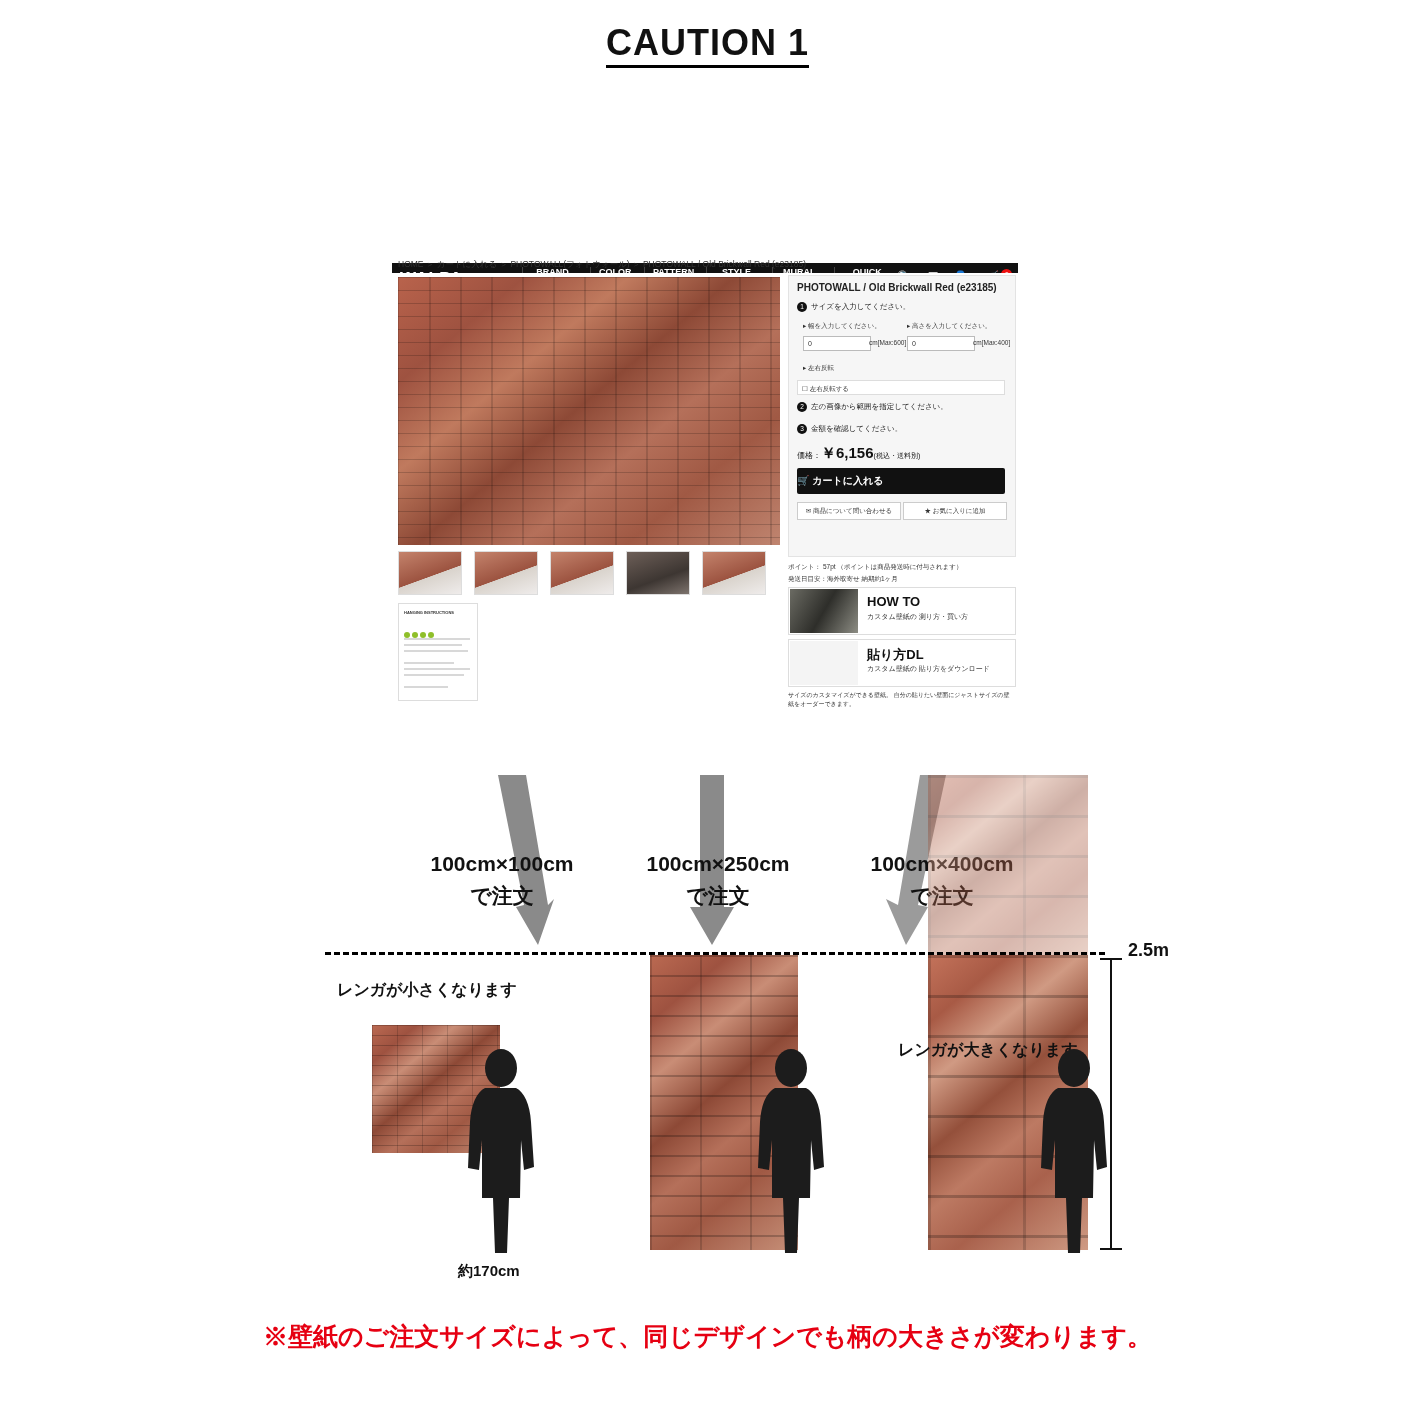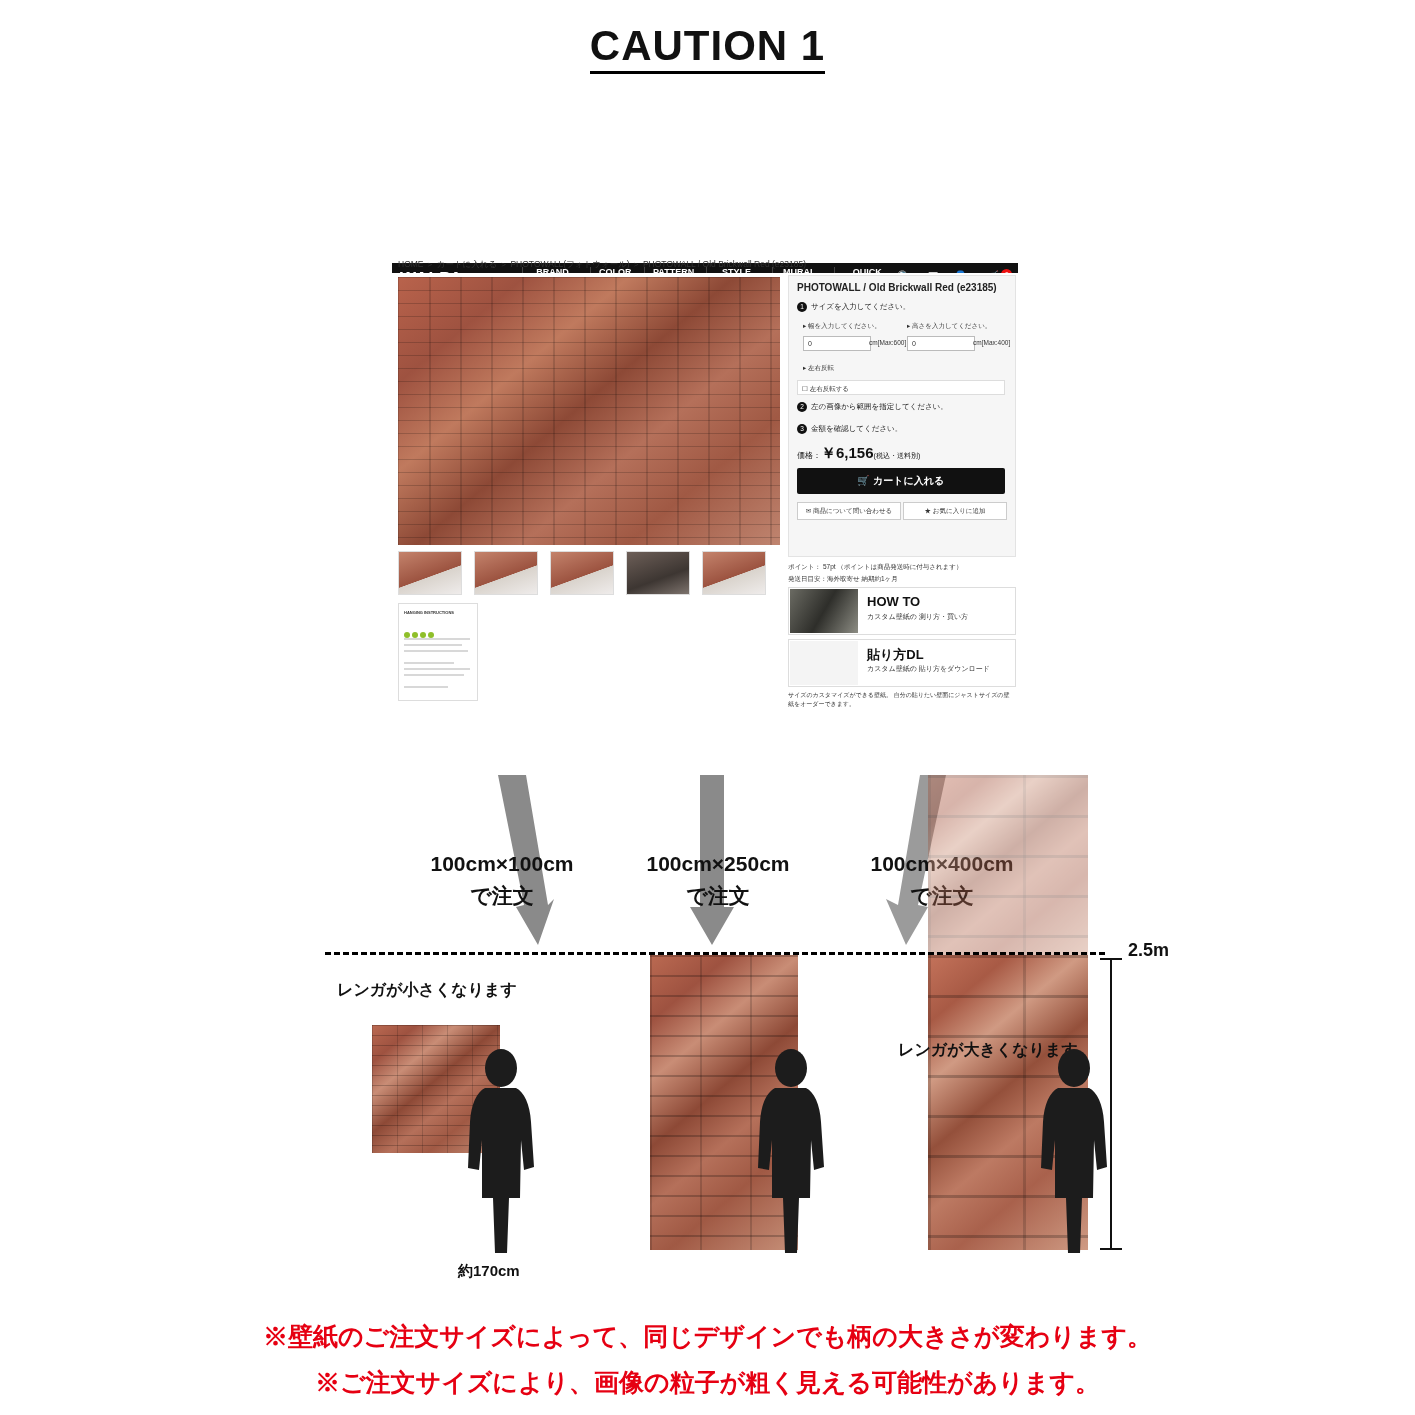--- a/index.html
+++ b/index.html
@@ -9,21 +9,21 @@
     font-family:"Liberation Sans", sans-serif;
     position:relative;
     overflow:hidden;
     color:#111;
   }
   .page{position:relative;width:1415px;height:1415px;}
 
   
   .title{
     position:absolute;top:22px;left:0;width:1415px;
-    text-align:center;font-size:42px;font-weight:bold;
+    text-align:center;font-size:36px;font-weight:bold;
     letter-spacing:1px;
   }
   .title span{border-bottom:3px solid #000;padding-bottom:2px;}
 
   
   .lead{
     position:absolute;top:122px;left:345px;width:900px;
     font-size:22px;line-height:1.75;color:#111;
   }
   .lead .l2{margin-left:26px;display:block;}
@@ -108,21 +108,21 @@
     position:absolute;left:8px;top:104px;width:208px;height:15px;
     background:#fff;border:1px solid #ddd;font-size:6.5px;color:#333;
     line-height:15px;padding-left:4px;box-sizing:border-box;
   }
   .price{position:absolute;left:8px;top:168px;font-size:8px;color:#111;}
   .price b{font-size:15px;color:#111;}
   .price .tax{font-size:7px;}
   .cartbtn{
     position:absolute;left:8px;top:192px;width:208px;height:26px;
     background:#111;color:#fff;font-size:10px;font-weight:bold;
-    text-align:center;line-height:26px;border-radius:2px;
+    line-height:26px;border-radius:2px;
   }
   .subbtn{
     position:absolute;top:226px;height:16px;background:#fff;border:1px solid #ccc;
     font-size:6.5px;color:#333;text-align:center;line-height:16px;
   }
   .pointline{position:absolute;left:396px;top:290px;font-size:6.5px;color:#333;}
   .shipline{position:absolute;left:396px;top:302px;font-size:6.5px;color:#333;}
   .promo{
     position:absolute;left:396px;top:314px;width:226px;height:46px;
     border:1px solid #ddd;background:#fff;
@@ -400,15 +400,14 @@
       <g fill="#1c1c1c">
         <ellipse cx="46" cy="20" rx="16" ry="19"></ellipse>
         <path d="M30 40 C22 44 16 56 15 74 L13 120 L24 122 L27 92 L27 150 L38 150 L40 205 L52 205 L54 150 L65 150 L66 92 L69 122 L79 119 L76 74 C75 56 69 44 61 40 Z"></path>
       </g>
     </svg>
   </div>
 
   <div class="heightlabel" style="left:458px;top:1262px;">約170cm</div>
 
   <div class="warn" style="top:1320px;">※壁紙のご注文サイズによって、同じデザインでも柄の大きさが変わります。</div>
-  <div class="warn" style="top:1366px;">※ご注文サイズにより、画像の粒子が粗く見える可能性があります。</div>
 
 </div>
 
 </body></html>

